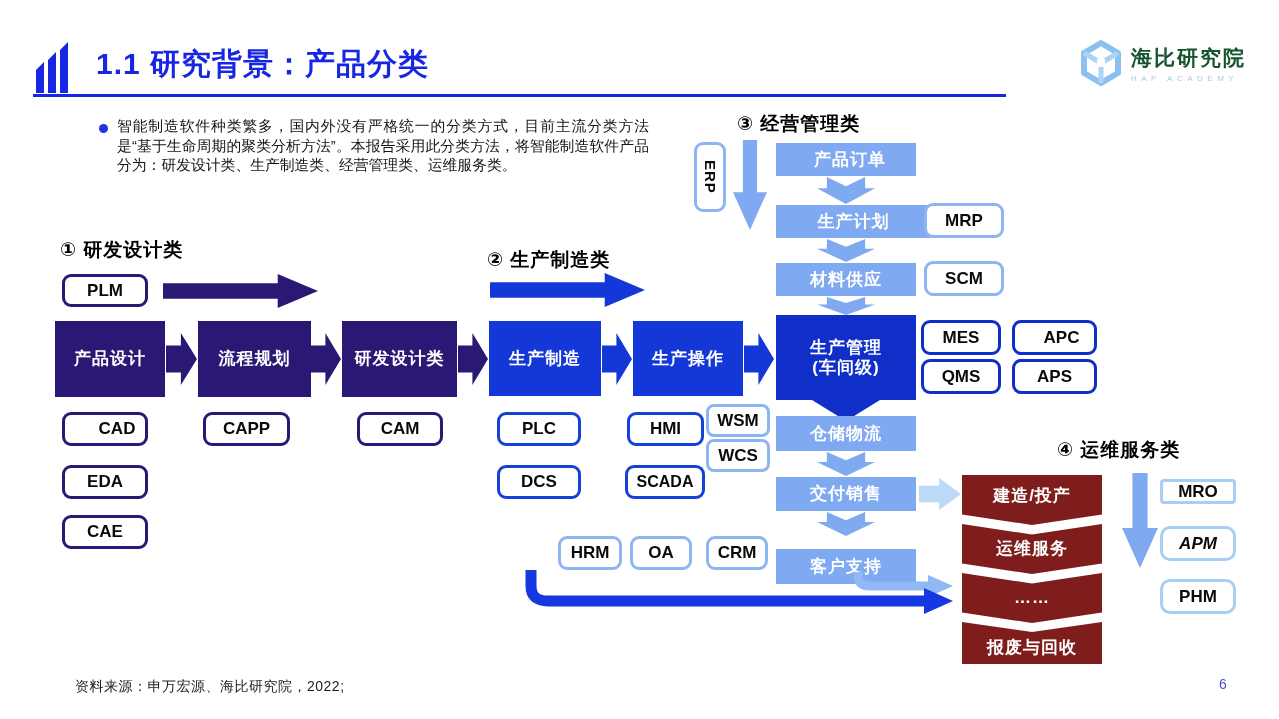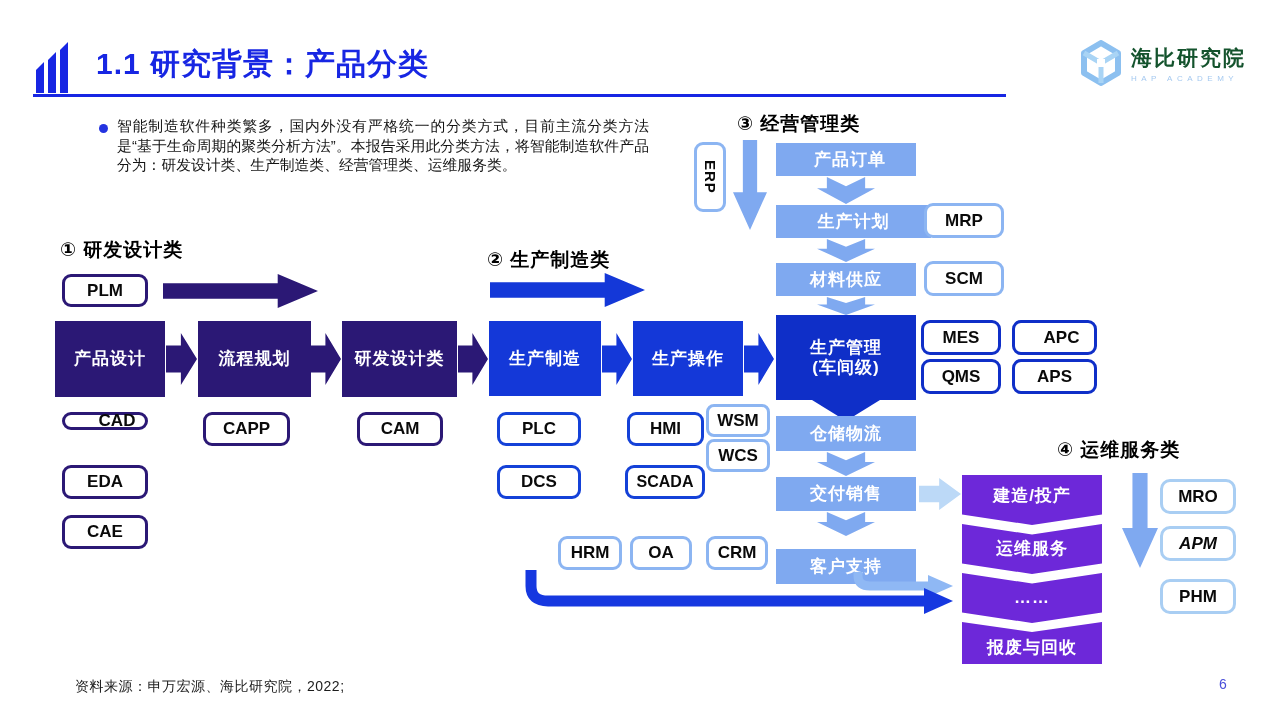--- a/index.html
+++ b/index.html
@@ -20,21 +20,21 @@
   
   .sec-h { font-size:19px; font-weight:bold; color:#000; letter-spacing:1px; white-space:nowrap; }
 
   
   .flowbox { display:flex; flex-direction:column; align-items:center; justify-content:center;
              color:#fff; font-weight:bold; font-size:17px; text-align:center; line-height:1.15; letter-spacing:1px;}
   .bg-navy { background:#2B1875; }
   .bg-blue { background:#1438D8; }
   .bg-deep { background:#0F2FC8; }
   .bg-mid  { background:#7FA9F0; }
-  .bg-lite { background:#6d28d9; }
+  .bg-lite { background:#7f1d1d; }
 
   
   .chip { background:#fff; border-radius:9px; display:flex; align-items:center; justify-content:center;
           font-weight:bold; color:#0a0a0a; font-size:17px; border:3px solid #000; }
   .bd-navy { border-color:#2B1875; }
   .bd-blue { border-color:#1441D8; }
   .bd-deep { border-color:#0F2FC8; }
   .bd-lite { border-color:#8CB5F2; }
   .bd-pale { border-color:#A9CEF3; }
   .vert { writing-mode:vertical-rl; font-size:15px; letter-spacing:1px; }
@@ -86,21 +86,21 @@
   <div class="abs chip bd-navy" style="left:62px; top:274px; width:86px; height:33px;">PLM</div>
   <div class="abs harrow-long bg-navy" style="left:163px; top:274px; width:155px; height:34px;"></div>
 
   <div class="abs flowbox bg-navy" style="left:55px; top:321px; width:110px; height:76px;">产品设计</div>
   <div class="abs harrow-short bg-navy" style="left:166px; top:333px; width:31px; height:52px;"></div>
   <div class="abs flowbox bg-navy" style="left:198px; top:321px; width:113px; height:76px;">流程规划</div>
   <div class="abs harrow-short bg-navy" style="left:311px; top:333px; width:30px; height:52px;"></div>
   <div class="abs flowbox bg-navy" style="left:342px; top:321px; width:115px; height:76px;">研发设计类</div>
   <div class="abs harrow-short bg-navy" style="left:458px; top:333px; width:30px; height:52px;"></div>
 
-  <div class="abs chip bd-navy" style="left:62px; top:412px; width:86px; height:18px;padding-left:24px;">CAD</div>
+  <div class="abs chip bd-navy" style="left:62px; top:412px; width:86px; height:34px;padding-left:24px;">CAD</div>
   <div class="abs chip bd-navy" style="left:203px; top:412px; width:87px; height:34px;">CAPP</div>
   <div class="abs chip bd-navy" style="left:357px; top:412px; width:86px; height:34px;">CAM</div>
   <div class="abs chip bd-navy" style="left:62px; top:465px; width:86px; height:34px;">EDA</div>
   <div class="abs chip bd-navy" style="left:62px; top:515px; width:86px; height:34px;">CAE</div>
 
   <div class="abs sec-h" style="left:487px; top:247px;">② 生产制造类</div>
   <div class="abs harrow-long bg-blue" style="left:490px; top:273px; width:155px; height:34px;"></div>
 
   <div class="abs flowbox bg-blue" style="left:489px; top:321px; width:112px; height:75px;">生产制造</div>
   <div class="abs harrow-short bg-blue" style="left:602px; top:333px; width:30px; height:52px;"></div>
@@ -157,20 +157,20 @@
   </svg>
 
   <div class="abs sec-h" style="left:1057px; top:437px;">④ 运维服务类</div>
   <div class="abs flowbox bg-lite chev-first" style="left:962px; top:475px; width:140px; height:50px;">建造/投产</div>
   <div class="abs flowbox bg-lite chev-mid" style="left:962px; top:524px; width:140px; height:50px;">运维服务</div>
   <div class="abs flowbox bg-lite chev-mid" style="left:962px; top:573px; width:140px; height:50px;">……</div>
   <div class="abs flowbox bg-lite chev-last" style="left:962px; top:622px; width:140px; height:42px;">报废与回收</div>
 
   <div class="abs varrow bg-mid" style="left:1122px; top:473px; width:36px; height:95px;"></div>
 
-  <div class="abs chip bd-pale" style="left:1160px; top:479px; width:76px; height:35px; border-radius:10px;">MRO</div>
+  <div class="abs chip bd-pale" style="left:1160px; top:479px; width:76px; height:25px; border-radius:4px;">MRO</div>
   <div class="abs chip bd-pale" style="left:1160px; top:526px; width:76px; height:35px; border-radius:10px;font-style:italic;">APM</div>
   <div class="abs chip bd-pale" style="left:1160px; top:571px; width:76px; height:35px; border-radius:10px;margin-top:8px;">PHM</div>
 
   <div class="abs footer-src" style="left:75px; top:678px;">资料来源：申万宏源、海比研究院，2022;</div>
   <div class="abs page-num" style="left:1219px; top:676px;">6</div>
 
 </div>
 
 </body></html>

